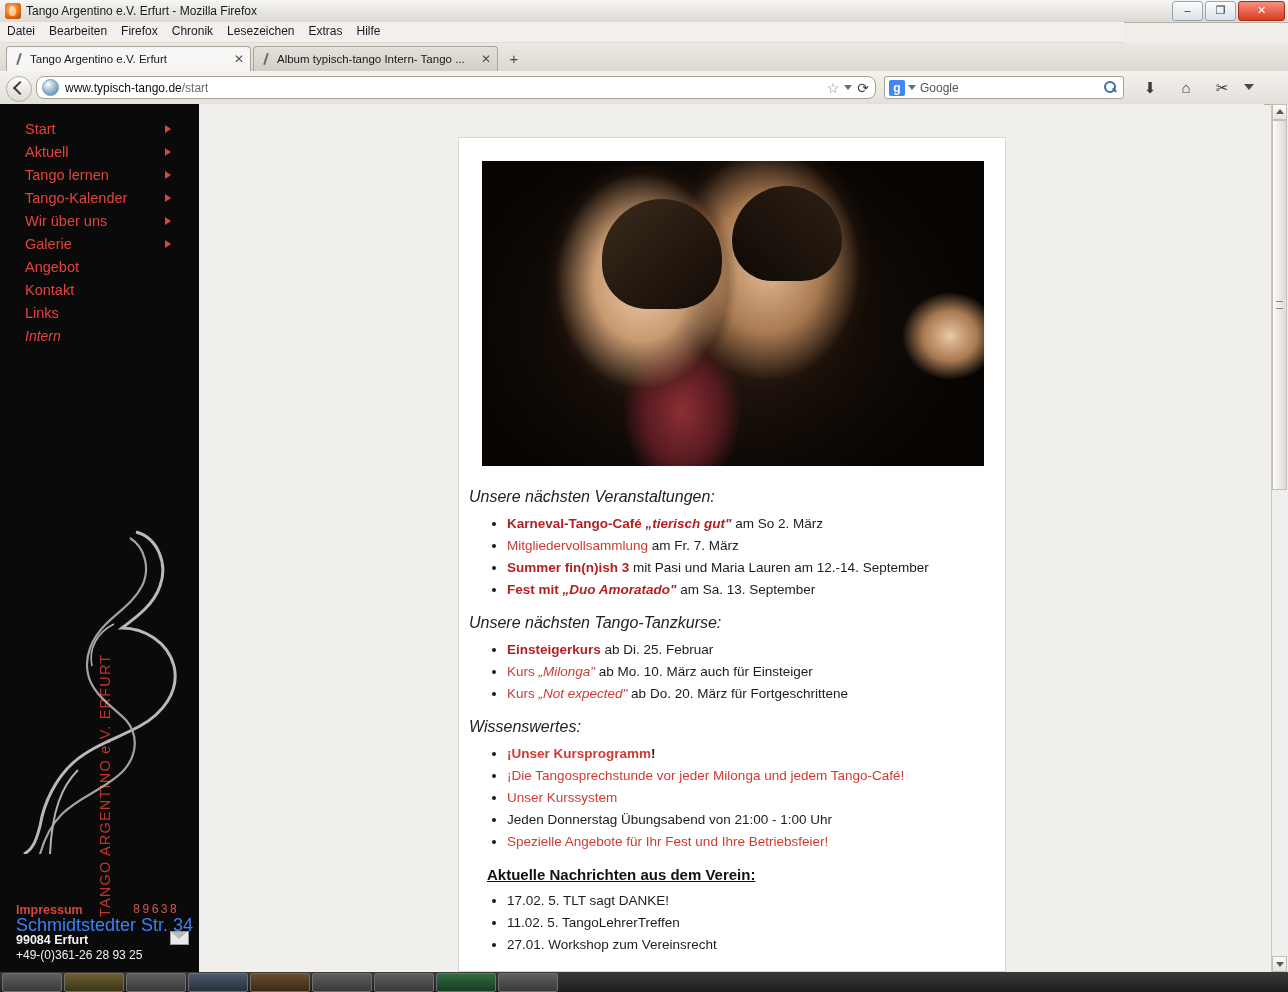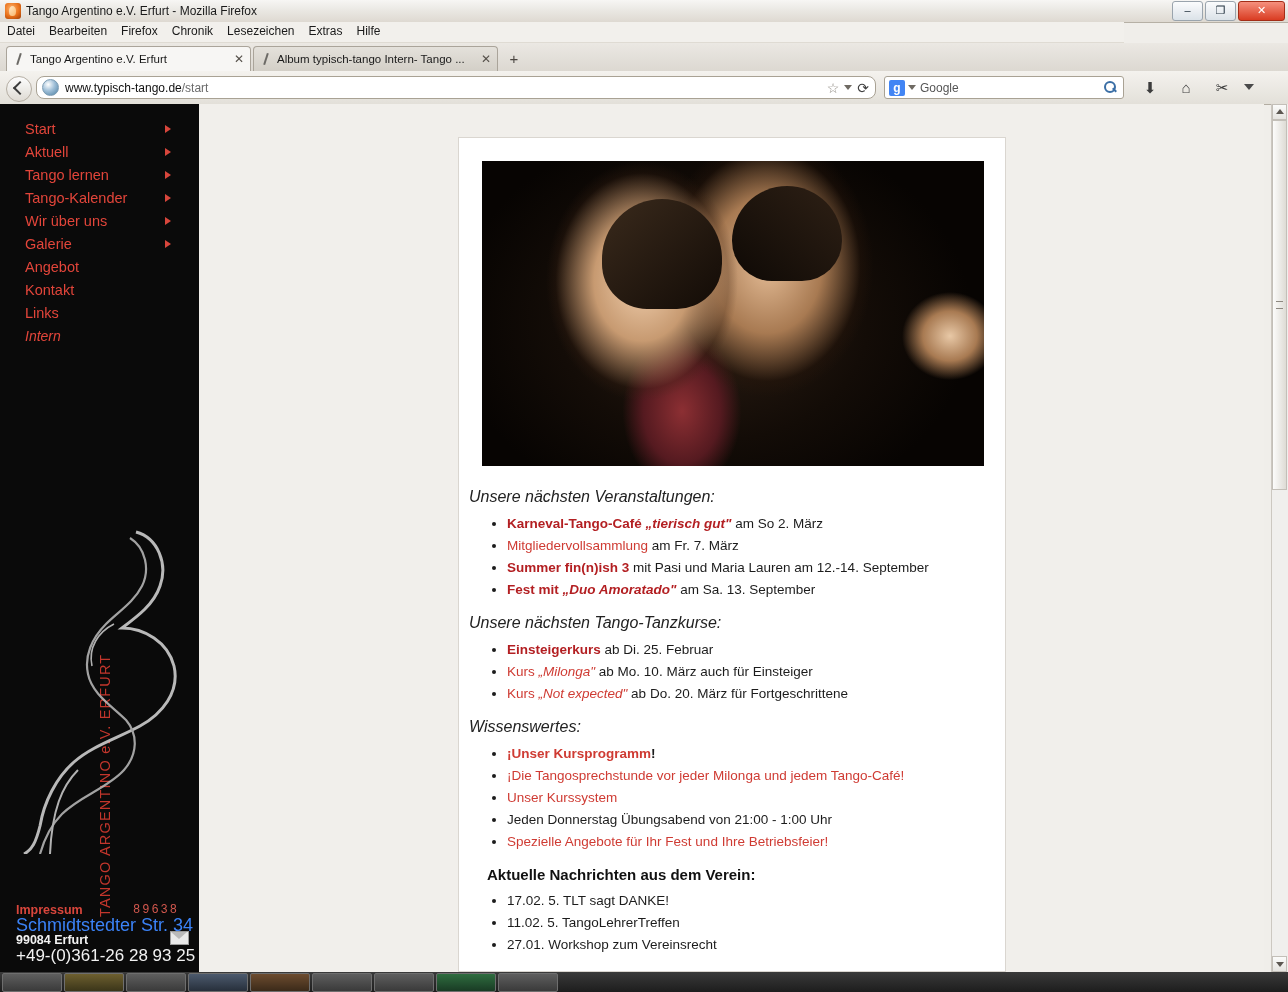--- a/index.html
+++ b/index.html
@@ -393,21 +393,21 @@
     color: #3b82f6;
     font-size: 18px;
   }
   .footerblock .addr2 {
     color: #f2f2f2;
     font-size: 12.5px;
     font-weight: bold;
   }
   .footerblock .addr3 {
     color: #f2f2f2;
-    font-size: 17px;
+    font-size: 12px;
   }
   .mailicon {
     position: absolute;
     right: 10px; top: 28px;
     width: 17px; height: 12px;
     background: #e9e9e9;
     border: 1px solid #9b9b9b;
   }
   .mailicon:after {
     content: "";
@@ -508,20 +508,21 @@
     color: #1c1c1c;
   }
   .red { color: #b31f22; }
   .redlink { color: #cf3b33; }
   .b { font-weight: bold; }
   .i { font-style: italic; }
   h3.newshead {
     margin: 2px 0 8px 18px;
     font-size: 15px;
     color: #111;
+    text-decoration: underline;
   }
 
   
   .vscroll {
     position: absolute;
     right: 0; top: 104px;
     width: 16px; height: 868px;
     background: #f0efed;
     border-left: 1px solid #ccc8c1;
   }

